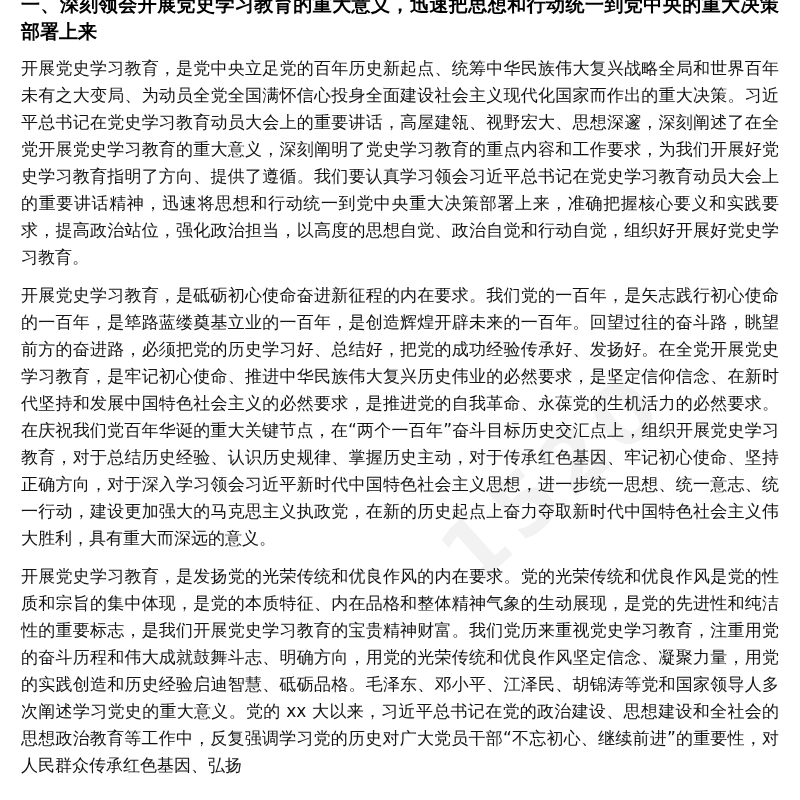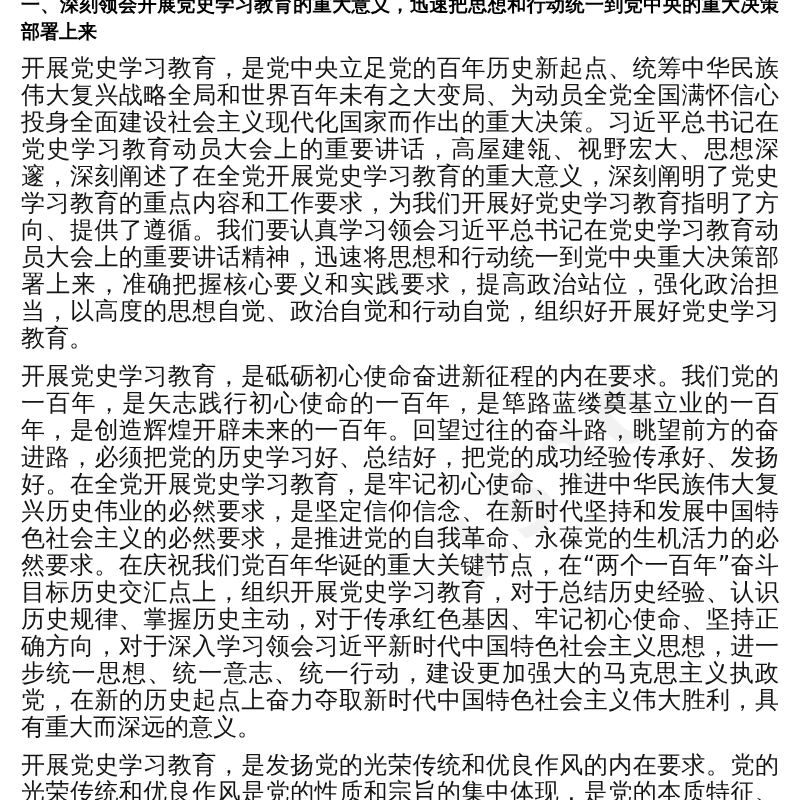--- a/index.html
+++ b/index.html
@@ -29,21 +29,21 @@
   .heading {
     margin: 0 0 10px 0;
     font-size: 19px;
     line-height: 27px;
     font-weight: bold;
     color: #000000;
     text-align: justify;
   }
   .para {
     margin: 0 0 11px 0;
-    font-size: 24px;
+    font-size: 17px;
     line-height: 27px;
     color: #141414;
     text-align: justify;
     text-justify: inter-ideograph;
   }
   .watermark {
     position: absolute;
     left: 420px;
     top: 430px;
     z-index: 0;

